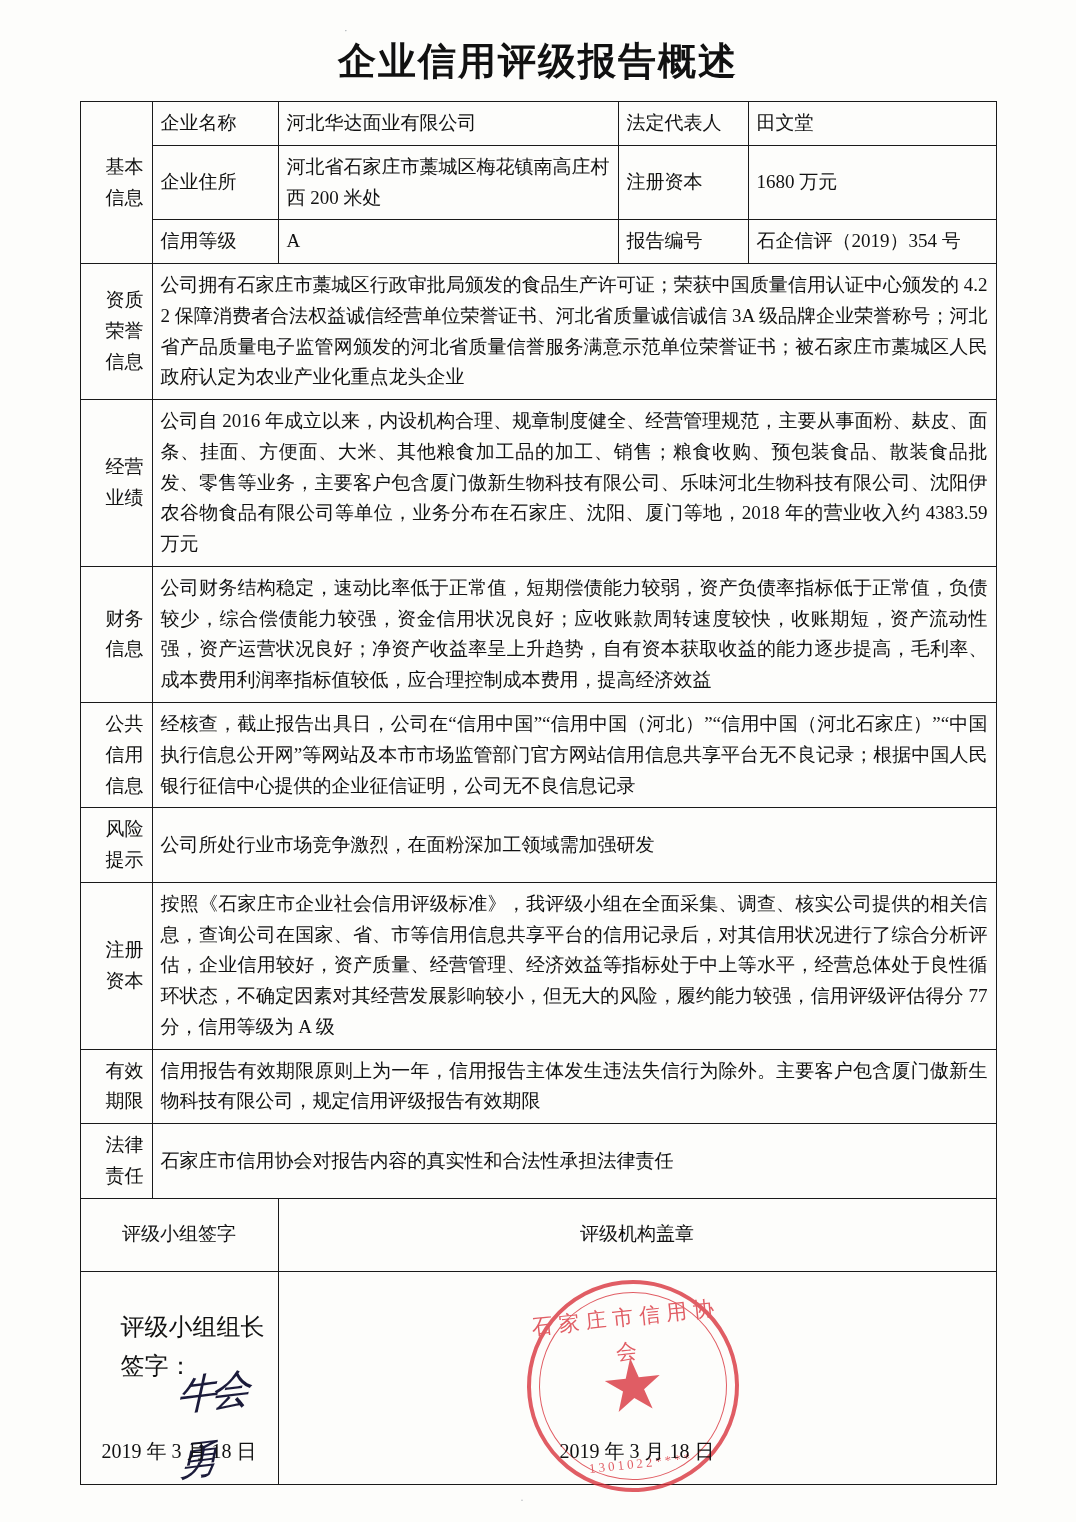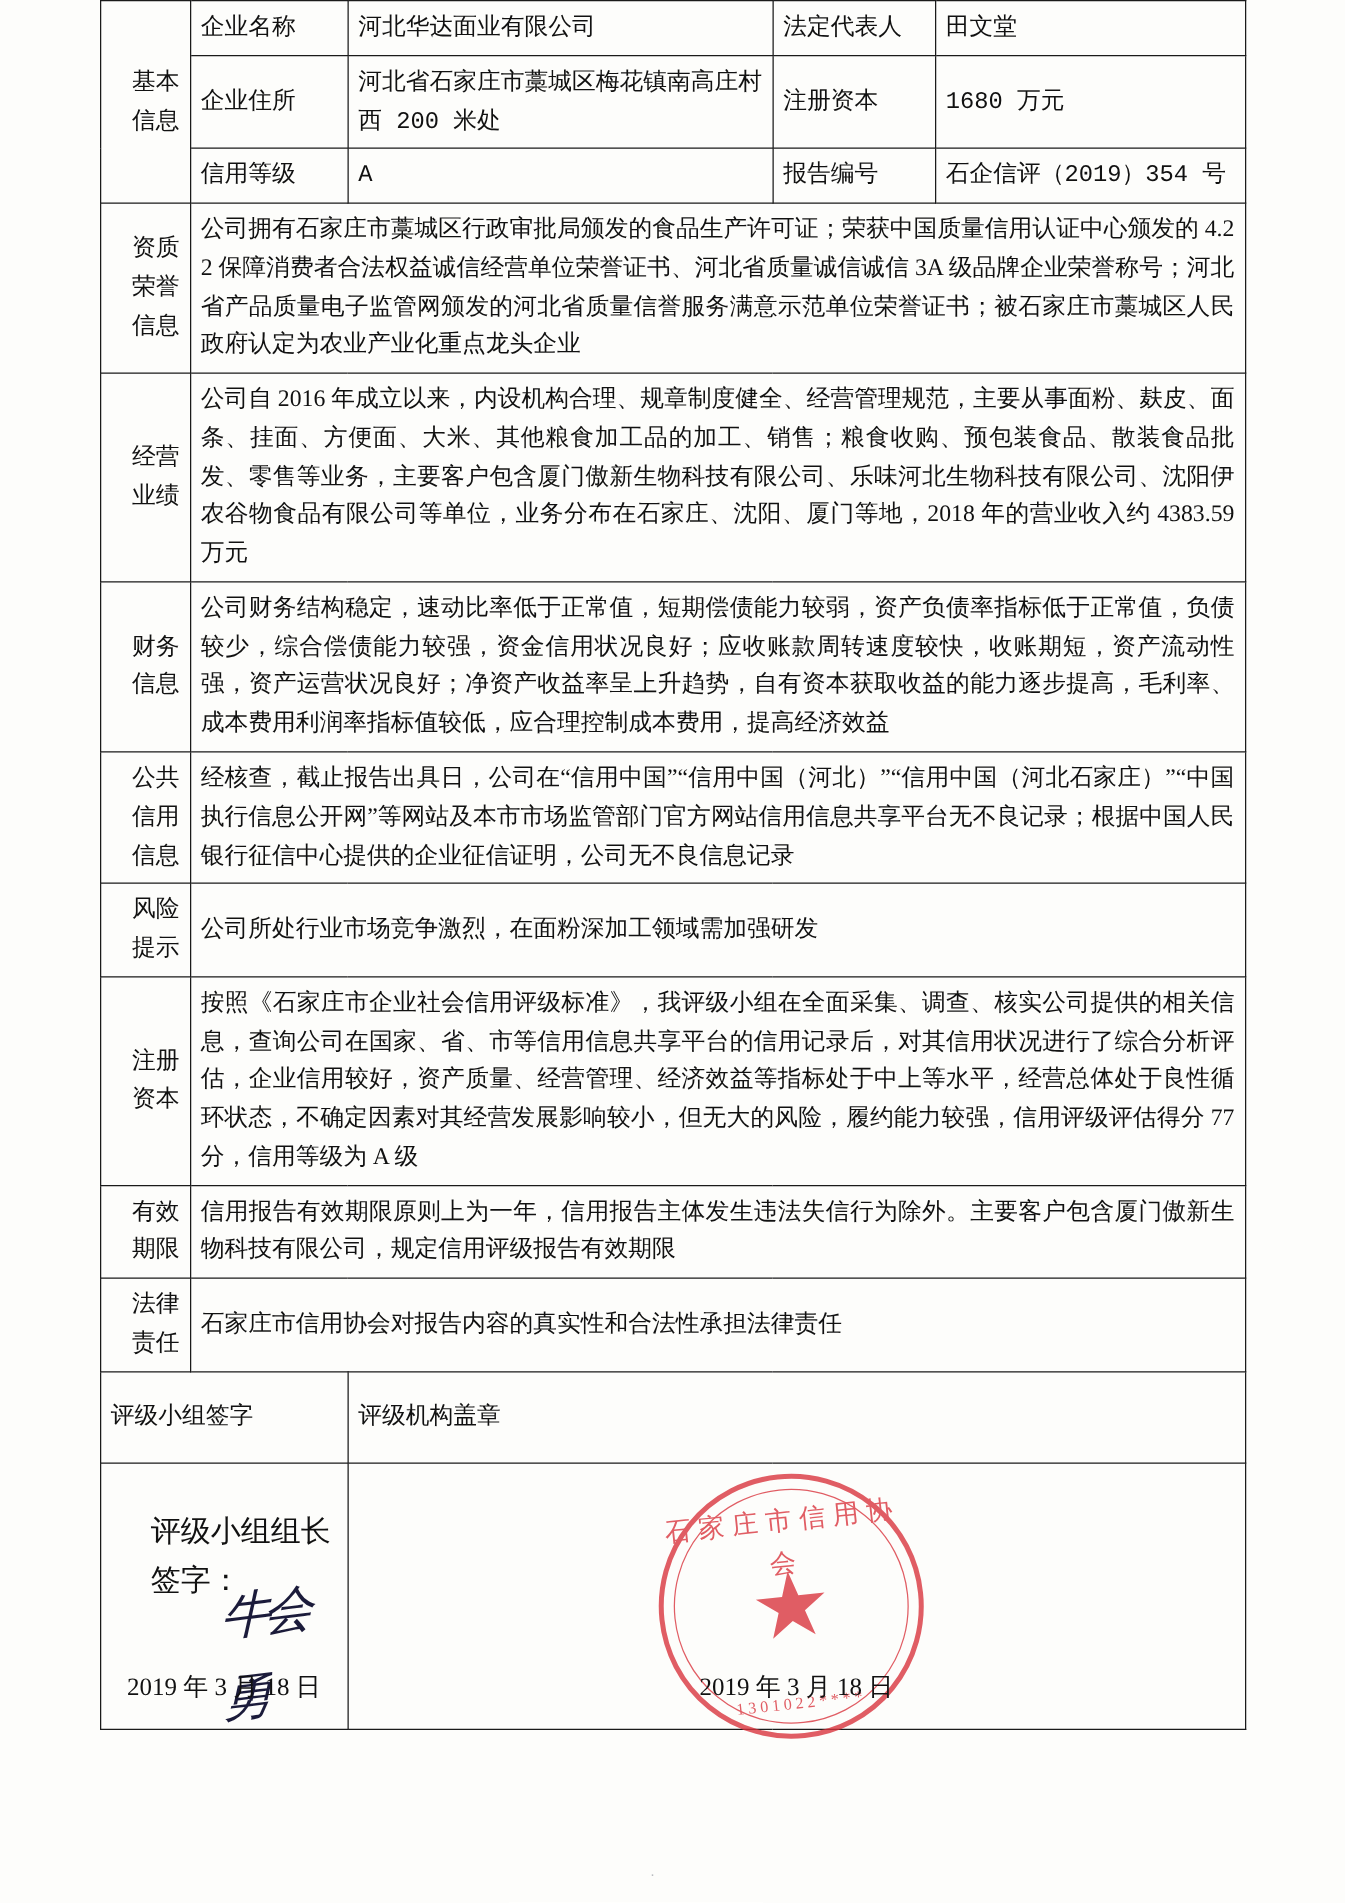--- a/index.html
+++ b/index.html
@@ -58,30 +58,29 @@
     padding-left: 10px;
     white-space: nowrap;
   }
   td.fieldlabel2 {
     width: 118px;
     padding-left: 10px;
     white-space: nowrap;
   }
   td.val {
     padding-left: 10px;
-    font-family: Liberation Mono, monospace;
   }
   td.body {
     text-align: justify;
     padding: 8px 12px 8px 10px;
     line-height: 1.68;
   }
   td.sigcell {
     height: 60px;
-    text-align: left;
+    text-align: center;
     vertical-align: middle;
     font-size: 20px;
   }
   .sig-area {
     position: relative;
     height: 212px;
   }
   .sig-line1 {
     position: absolute;
     left: 40px;
@@ -185,20 +184,21 @@
     font-size: 12px;
   }
 </style>
 </head>
 <body>
 
 <div class="page">
 
   <div class="mark-top">·</div>
 
+  <div class="title">企业信用评级报告概述</div>
 
   <table class="report">
     <colgroup>
       <col style="width:72px">
       <col style="width:126px">
       <col style="width:340px">
       <col style="width:130px">
       <col style="width:248px">
     </colgroup>
     <tbody>

